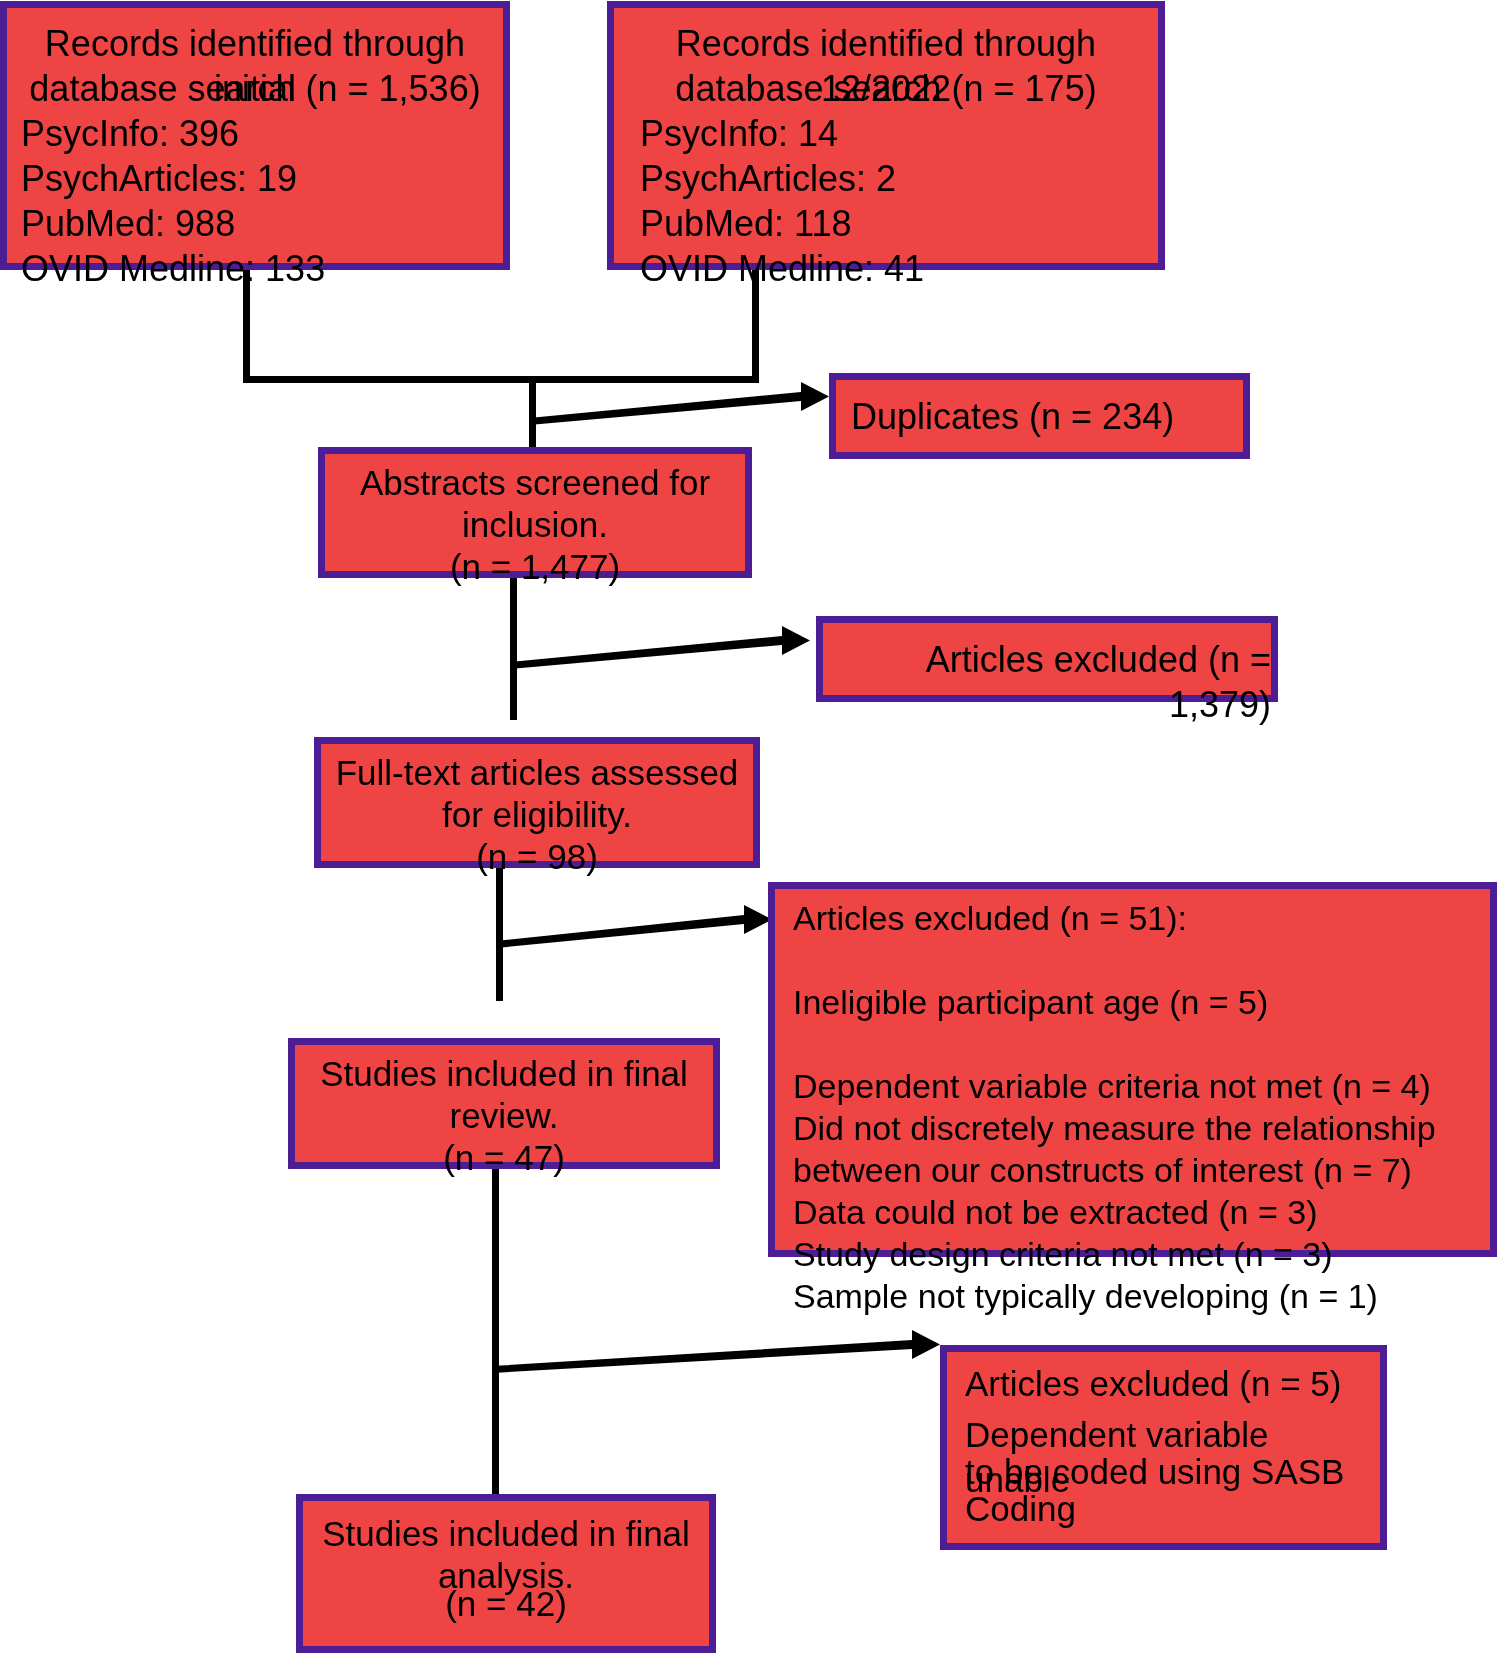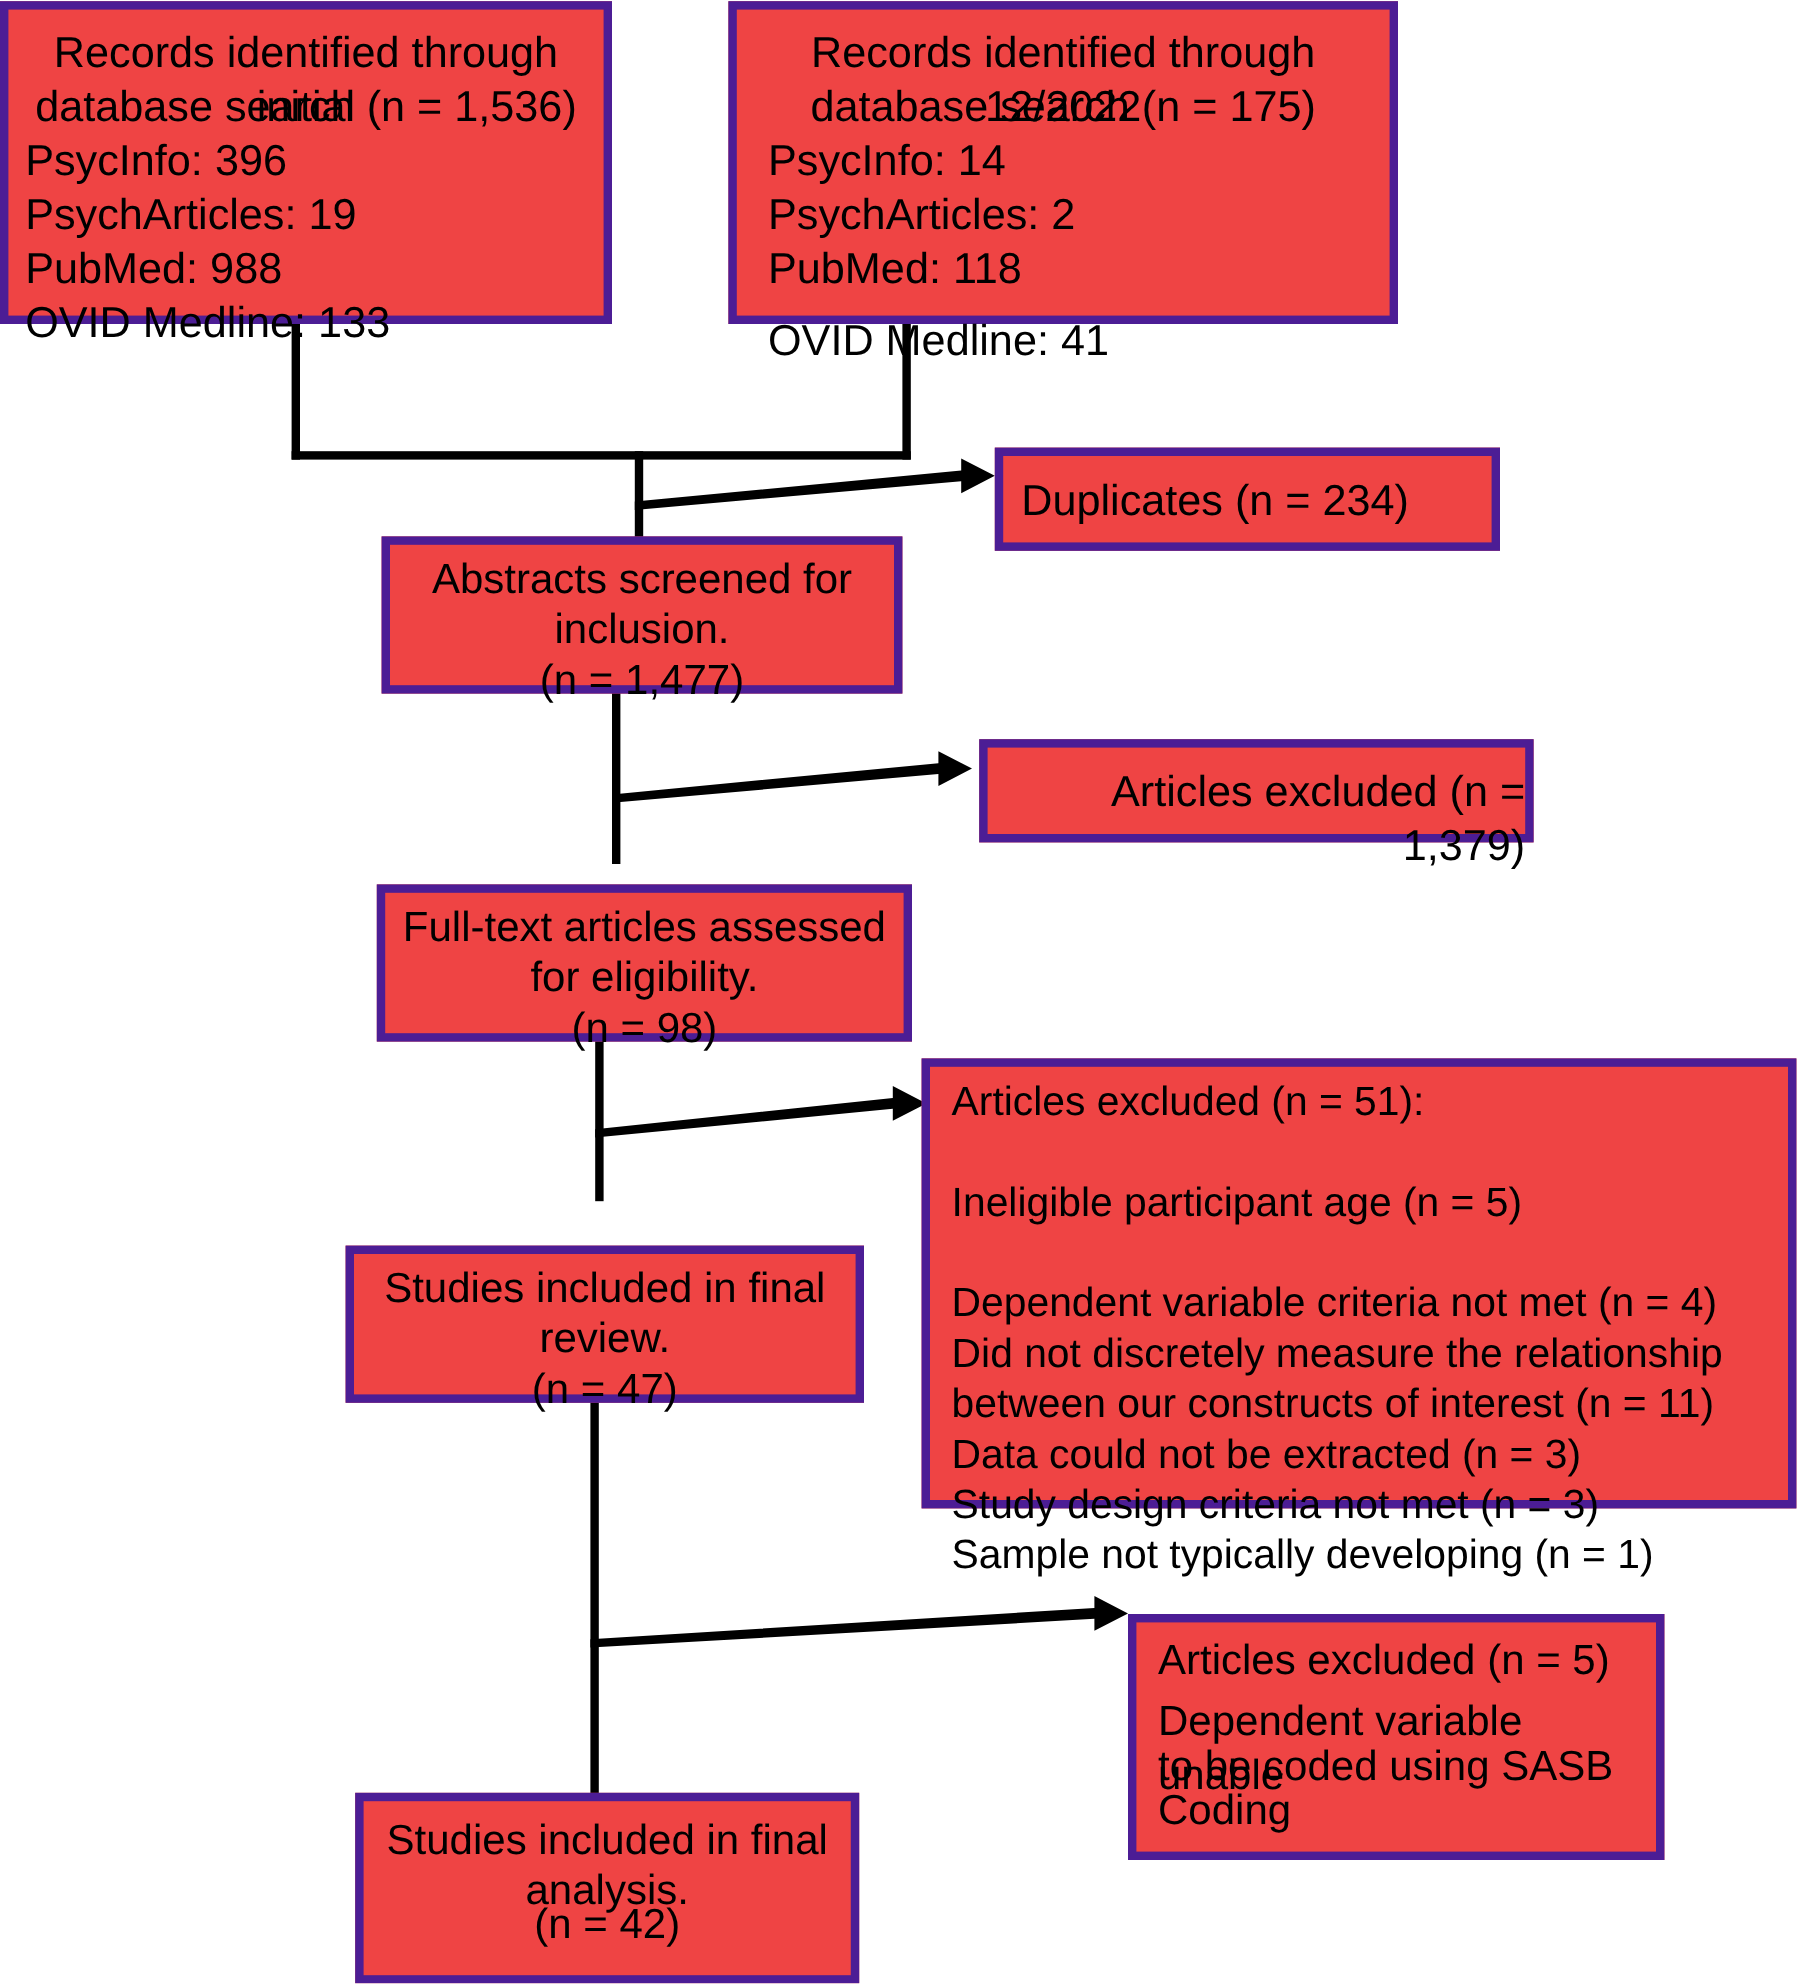--- a/index.html
+++ b/index.html
@@ -75,21 +75,21 @@
     <div class="box-inner left t36 src-line" style="top:193px; left:14px;">PubMed: 988</div>
     <div class="box-inner left t36 src-line" style="top:238px; left:14px;">OVID Medline: 133</div>
   </div>
 
   <div class="box" style="left:573px; top:1px; width:558px; height:269px;margin-left:34px;">
     <div class="box-inner ctr t36" style="top:13px; left:8px; right:8px;">Records identified through 12/2022</div>
     <div class="box-inner ctr t36" style="top:58px; left:8px; right:8px;">database search (n = 175)</div>
     <div class="box-inner left t36 src-line" style="top:103px; left:26px;">PsycInfo: 14</div>
     <div class="box-inner left t36 src-line" style="top:148px; left:26px;">PsychArticles: 2</div>
     <div class="box-inner left t36 src-line" style="top:193px; left:26px;">PubMed: 118</div>
-    <div class="box-inner left t36 src-line" style="top:253px; left:26px;">OVID Medline: 41</div>
+    <div class="box-inner left t36 src-line" style="top:238px; left:26px;">OVID Medline: 41</div>
   </div>
 
   <div class="vline" style="left:243px; top:268px; height:115px;"></div>
 
   <div class="vline" style="left:752px; top:268px; height:115px;"></div>
 
   <div class="hline" style="left:243px; top:376px; width:516px;"></div>
 
   <div class="vline" style="left:529px; top:376px; height:75px;"></div>
 
@@ -133,21 +133,21 @@
     <svg width="286" height="45" viewBox="0 0 286 45">
       <polygon points="0,36 248,10 248,0 276,14.5 248,29 248,19 0,43" fill="#000000"></polygon>
     </svg>
   </div>
 
   <div class="box" style="left:768px; top:882px; width:729px; height:375px;">
     <div class="box-inner left t34" style="top:8px; left:18px;">Articles excluded (n = 51):</div>
     <div class="box-inner left t34 src-line" style="top:92px; left:18px;">Ineligible participant age (n = 5)</div>
     <div class="box-inner left t34 src-line" style="top:176px; left:18px;">Dependent variable criteria not met (n = 4)</div>
     <div class="box-inner left t34 src-line" style="top:218px; left:18px;">Did not discretely measure the relationship</div>
-    <div class="box-inner left t34 src-line" style="top:260px; left:18px;">between our constructs of interest (n = 11)</div>
+    <div class="box-inner left t34 src-line" style="top:260px; left:18px;">between our constructs of interest (n = 7)</div>
     <div class="box-inner left t34 src-line" style="top:302px; left:18px;">Data could not be extracted (n = 3)</div>
     <div class="box-inner left t34 src-line" style="top:344px; left:18px;">Study design criteria not met (n = 3)</div>
     <div class="box-inner left t34 src-line" style="top:386px; left:18px;">Sample not typically developing (n = 1)</div>
   </div>
 
   <div class="box" style="left:288px; top:1038px; width:432px; height:131px;">
     <div class="box-inner ctr t35" style="top:6px;">Studies included in final</div>
     <div class="box-inner ctr t35" style="top:48px;">review.</div>
     <div class="box-inner ctr t35" style="top:90px;">(n = 47)</div>
   </div>

